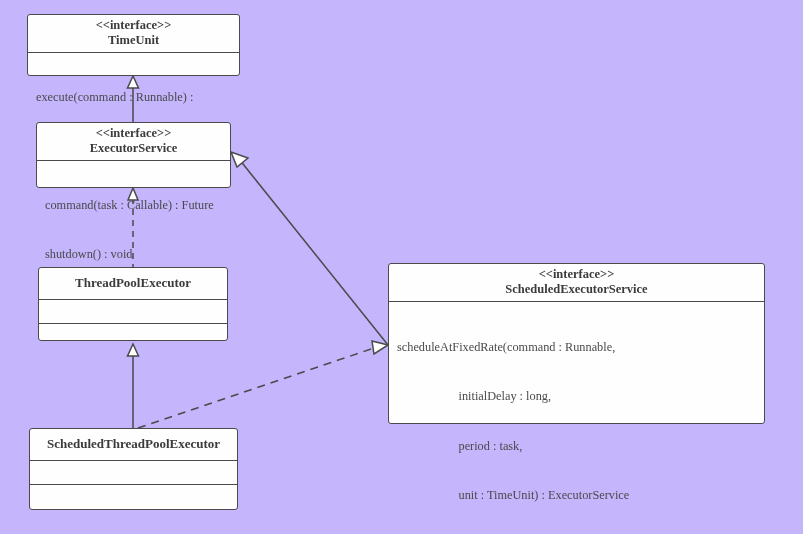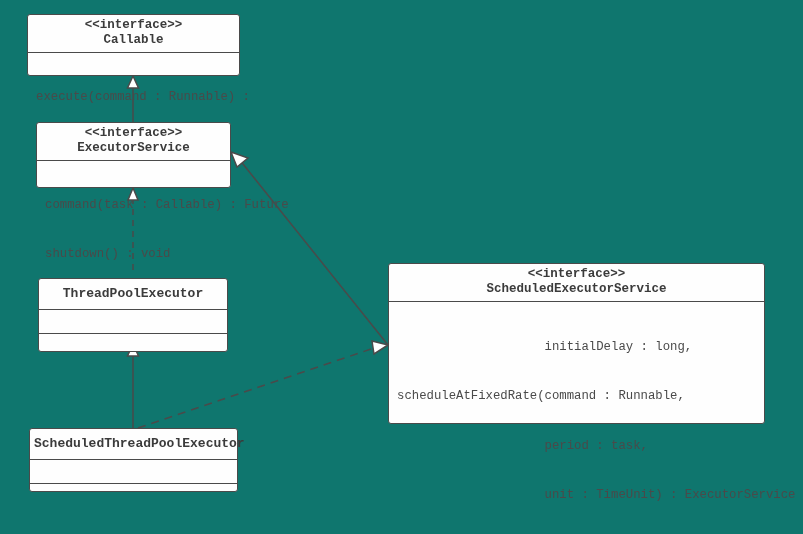--- a/index.html
+++ b/index.html
@@ -4,22 +4,22 @@
 <style>
   html, body {
     margin: 0;
     padding: 0;
     background: #ffffff;
   }
   #canvas {
     position: relative;
     width: 803px;
     height: 534px;
-    background: #0f766e;
-    font-family: Liberation Mono, monospace;
+    background: #c4b5fd;
+    font-family: Liberation Serif, serif;
     overflow: hidden;
   }
   svg.edges {
     position: absolute;
     left: 0;
     top: 0;
     width: 803px;
     height: 534px;
     pointer-events: none;
   }
@@ -116,59 +116,59 @@
      ScheduledExecutorService : dashed + open triangle --&gt;
     <g>
       <line x1="138" y1="428" x2="374" y2="348" stroke="#4a4a4a" stroke-width="1.5" stroke-dasharray="8,6"></line>
       <polygon points="388,345 372,341 374,354" fill="#ffffff" stroke="#4a4a4a" stroke-width="1.5" stroke-linejoin="miter"></polygon>
     </g>
   </svg>
 
   <div class="uml-box" style="left:27px; top:14px; width:213px; height:62px;">
     <div class="compartment head">
       <div class="stereotype">&lt;&lt;interface&gt;&gt;</div>
-      <div class="cname">Callable</div>
+      <div class="cname">TimeUnit</div>
     </div>
     <div class="compartment members">
       <span class="mline">execute(command : Runnable) :</span>
       <span class="mline">void</span>
     </div>
   </div>
 
   <div class="uml-box" style="left:36px; top:122px; width:195px; height:66px;">
     <div class="compartment head">
       <div class="stereotype">&lt;&lt;interface&gt;&gt;</div>
       <div class="cname">ExecutorService</div>
     </div>
     <div class="compartment members">
       <span class="mline">command(task : Callable) : Future</span>
       <span class="mline">shutdown() : void</span>
     </div>
   </div>
 
-  <div class="uml-box" style="left:38px; top:278px; width:190px; height:74px;">
+  <div class="uml-box" style="left:38px; top:267px; width:190px; height:74px;">
     <div class="compartment cname-plain">ThreadPoolExecutor</div>
     <div class="compartment empty-row"></div>
     <div class="compartment empty-row"></div>
   </div>
 
-  <div class="uml-box" style="left:29px; top:428px; width:209px; height:64px;">
+  <div class="uml-box" style="left:29px; top:428px; width:209px; height:82px;">
     <div class="compartment cname-plain">ScheduledThreadPoolExecutor</div>
     <div class="compartment empty-row"></div>
     <div class="compartment empty-row"></div>
   </div>
 
   <div class="uml-box" style="left:388px; top:263px; width:377px; height:161px;">
     <div class="compartment head">
       <div class="stereotype">&lt;&lt;interface&gt;&gt;</div>
       <div class="cname">ScheduledExecutorService</div>
     </div>
     <div class="compartment members-wide">
+      <span class="mline">scheduleAtFixedRate(command : Runnable,</span>
       <span class="mline">                    initialDelay : long,</span>
-      <span class="mline">scheduleAtFixedRate(command : Runnable,</span>
       <span class="mline">                    period : task,</span>
       <span class="mline">                    unit : TimeUnit) : ExecutorService</span>
       
       
       
       
     </div>
   </div>
 
 </div>

